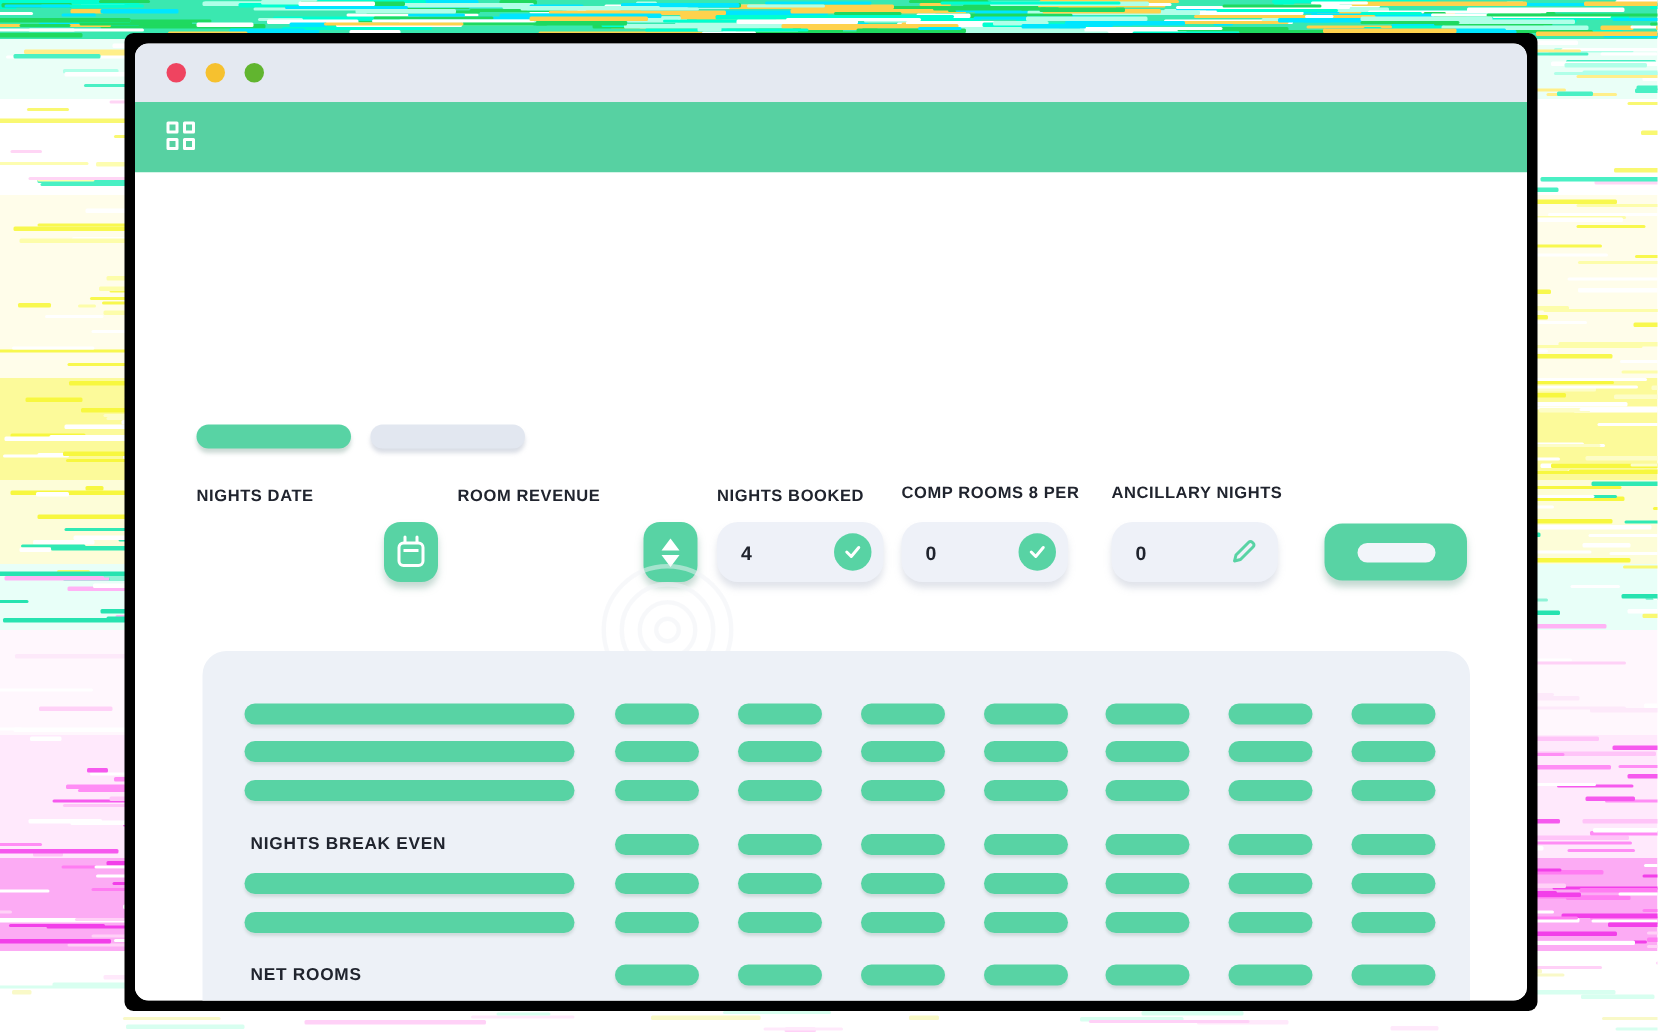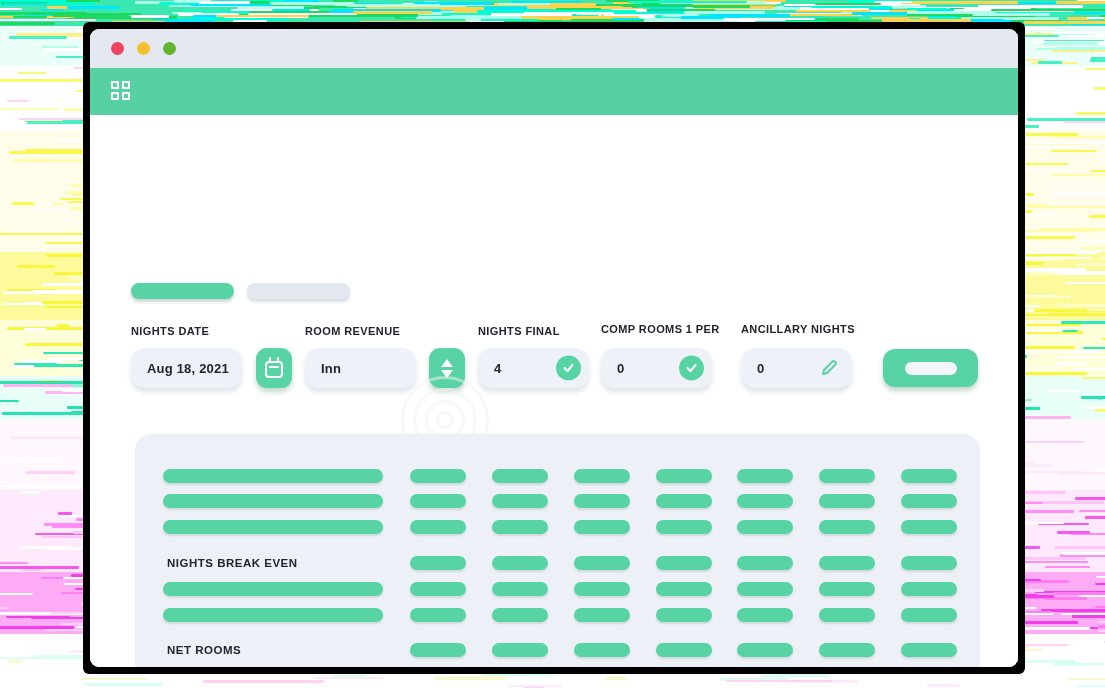--- a/index.html
+++ b/index.html
@@ -1604,51 +1604,45 @@
       </div>
     </div>
 
     <div class="content">
 
 
       <div class="tab-pill active"></div>
       <div class="tab-pill inactive"></div>
 
       <div class="field-label" style="left:41px">NIGHTS DATE</div>
-      <div class="field-input" style="left:41px">
-        <span class="field-value">Aug 18, 2021</span>
-      </div>
       <div class="sq-btn" style="left:166px">
         <span class="cal">
             <span class="line"></span>
           </span>
       </div>
 
       <div class="field-label" style="left:215px">ROOM REVENUE</div>
-      <div class="field-input" style="left:215px">
-        <span class="field-value">Inn</span>
-      </div>
       <div class="sq-btn" style="left:339px">
         <span class="stepper">
           <span class="tri-up"></span>
             <span class="tri-down"></span>
         </span>
       </div>
 
-      <div class="field-label" style="left:388px">NIGHTS FINAL</div>
+      <div class="field-label" style="left:388px">NIGHTS BOOKED</div>
       <div class="field-input" style="left:388px">
         <span class="field-value">4</span>
         <span class="check-circle">
           <svg width="13" height="13" viewBox="0 0 13 13">
               <path d="M2.5 6.5l3 3 5-6" stroke="#fff" stroke-width="2" fill="none" stroke-linecap="round" stroke-linejoin="round"></path>
             </svg>
         </span>
       </div>
 
-      <div class="field-label" style="left:511px;top:208px">COMP ROOMS 1 PER</div>
+      <div class="field-label" style="left:511px;top:208px">COMP ROOMS 8 PER</div>
       <div class="field-input" style="left:511px">
         <span class="field-value">0</span>
         <span class="check-circle">
           <svg width="13" height="13" viewBox="0 0 13 13">
               <path d="M2.5 6.5l3 3 5-6" stroke="#fff" stroke-width="2" fill="none" stroke-linecap="round" stroke-linejoin="round"></path>
             </svg>
         </span>
       </div>
 
       <div class="field-label" style="left:651px;top:208px">ANCILLARY NIGHTS</div>

